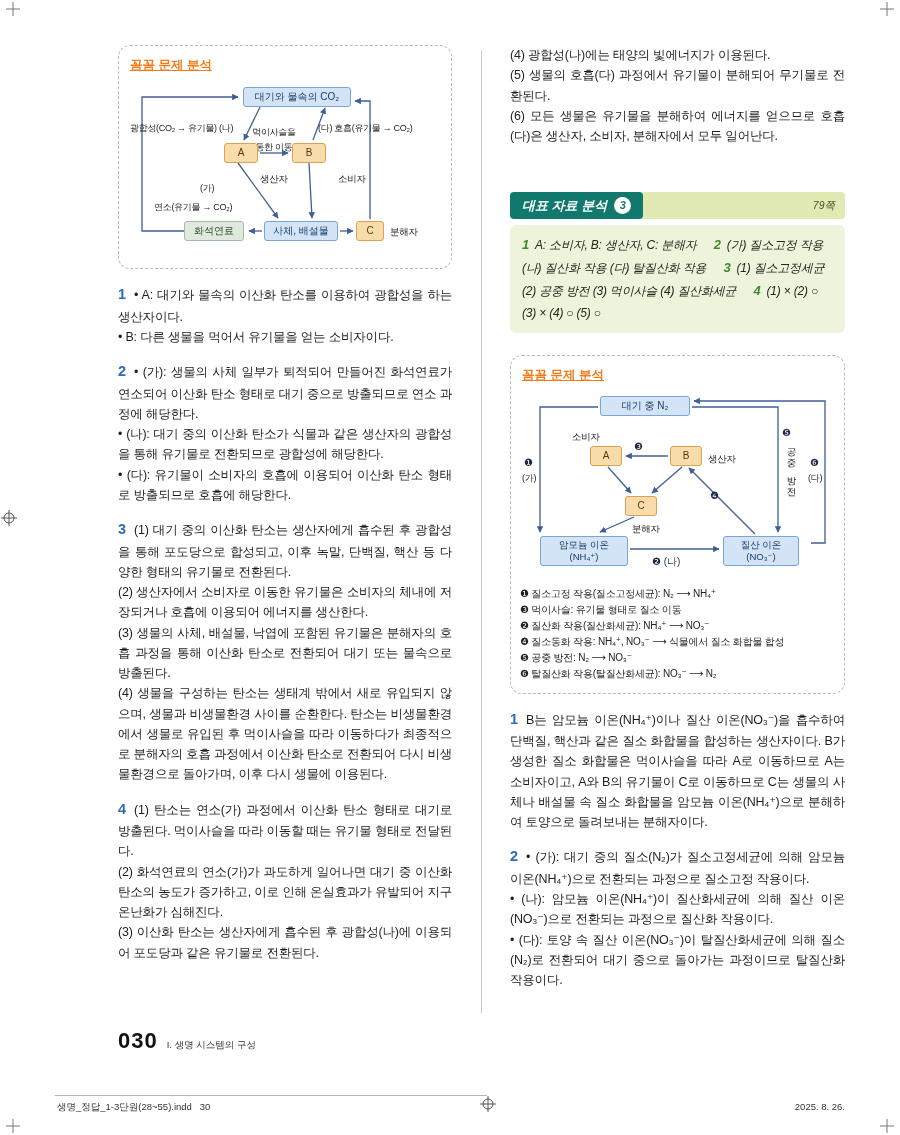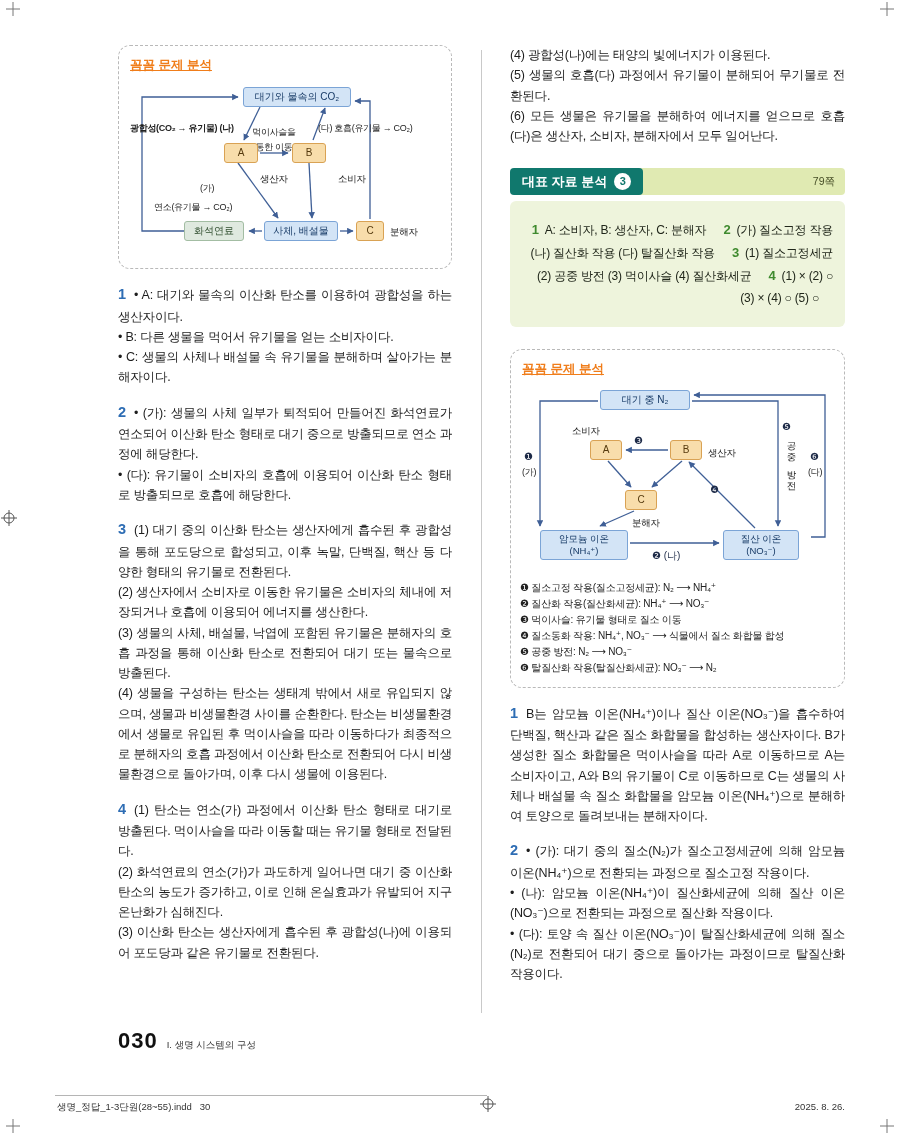--- a/index.html
+++ b/index.html
@@ -28,30 +28,30 @@
         font-size:10px;letter-spacing:0;border-radius:3px;border:1px solid;white-space:nowrap;padding:8px 3px;}
   .bblue{background:#d3e4f6;border-color:#7ba4d6;color:#173a66;}
   .borange{background:#f8ddab;border-color:#d9a254;color:#553a0e;}
   .bgreen{background:#dfe9df;border-color:#a3bda3;color:#2f4d2e;}
   .wrap2{white-space:normal;text-align:center;line-height:1.25;font-size:9.5px;}
   .dlabel{position:absolute;font-size:9px;letter-spacing:-0.3px;color:#222;white-space:nowrap;text-align:left;}
   .dmark{position:absolute;font-size:10px;color:#1d2a47;letter-spacing:0;white-space:nowrap;}
   .vtext{writing-mode:vertical-rl;letter-spacing:2px;}
 
   
-  .rep{margin:22px 0 22px;}
+  .rep{margin:46px 0 22px;font-style:italic;}
   .rep-header{display:flex;height:27px;align-items:stretch;}
   .rep-title-box{background:#10786d;color:#fff;border-radius:4px;padding:0 12px;display:flex;align-items:center;
                  gap:7px;font-weight:bold;font-size:13px;letter-spacing:0;position:relative;z-index:1;}
   .rep-badge{background:#fff;color:#10786d;width:17px;height:17px;border-radius:50%;display:flex;
              align-items:center;justify-content:center;font-size:11px;font-weight:bold;}
   .rep-bar{flex:1;background:#e0eab2;border-radius:0 4px 4px 0;margin-left:-6px;display:flex;align-items:center;
            justify-content:flex-end;padding-right:10px;font-size:10.5px;color:#474f27;letter-spacing:0;}
-  .rep-body{background:#eef4dc;border-radius:6px;padding:18px 12px;margin-top:6px;font-size:12px;line-height:1.75;
-            text-align:right;letter-spacing:-0.2px;color:#20261a;}
+  .rep-body{background:#eef4dc;border-radius:6px;padding:9px 12px;margin-top:6px;font-size:12px;line-height:1.75;
+            text-align:left;letter-spacing:-0.2px;color:#20261a;}
   .rep-item{margin-right:14px;}
   .rnum{color:#3f8a2e;font-weight:bold;font-size:13px;padding-right:6px;}
 
   .legend{margin-top:10px;font-size:10px;line-height:1.6;letter-spacing:-0.2px;text-align:left;color:#222;}
   .legend div{white-space:nowrap;}
 
   
   .pagefoot{position:absolute;left:118px;top:1028px;display:flex;align-items:baseline;gap:9px;}
   .pnum{font-size:22px;font-weight:bold;letter-spacing:1px;color:#111;}
   .chapter{font-size:9.5px;color:#333;}
@@ -106,44 +106,44 @@
             <path d="M185,59 L197,27" marker-end="url(#ah1)"></path>
             <path d="M132,72 L160,72" marker-end="url(#ah1)"></path>
             <path d="M110,82 L150,137" marker-end="url(#ah1)"></path>
             <path d="M181,82 L184,137" marker-end="url(#ah1)"></path>
             <path d="M134,150 L121,150" marker-end="url(#ah1)"></path>
             <path d="M212,150 L225,150" marker-end="url(#ah1)"></path>
             <path d="M242,138 L242,20 L227,20" marker-end="url(#ah1)"></path>
           </g>
         </svg>
         <div class="dbox bblue" style="left:115px;top:6px;width:108px;">대기와 물속의 CO₂</div>
-        <div class="dlabel" style="left:2px;top:40px;font-weight:bold;"><span>광합성(CO₂ → 유기물)</span> <span>(나)</span></div>
+        <div class="dlabel" style="left:2px;top:40px;"><span>광합성(CO₂ → 유기물)</span> <span>(나)</span></div>
         <div class="dlabel" style="left:190px;top:40px;">(다) 호흡(유기물 → CO₂)</div>
         <div class="dlabel" style="left:122px;top:44px;width:48px;white-space:normal;text-align:center;">먹이사슬을 통한 이동</div>
         <div class="dbox borange" style="left:96px;top:62px;width:34px;">A</div>
         <div class="dbox borange" style="left:164px;top:62px;width:34px;">B</div>
         <div class="dlabel" style="left:72px;top:100px;">(가)</div>
         <div class="dlabel" style="left:26px;top:119px;">연소(유기물 → CO₂)</div>
         <div class="dlabel" style="left:132px;top:90px;font-size:9.5px;">생산자</div>
         <div class="dlabel" style="left:210px;top:90px;font-size:9.5px;">소비자</div>
         <div class="dbox bgreen" style="left:56px;top:140px;width:60px;">화석연료</div>
         <div class="dbox bblue" style="left:136px;top:140px;width:74px;">사체, 배설물</div>
         <div class="dbox borange" style="left:228px;top:140px;width:28px;">C</div>
         <div class="dlabel" style="left:262px;top:143px;font-size:9.5px;">분해자</div>
       </div>
     </div>
 
     <div class="answer">
       <p class="ap"><span class="anum">1</span><span>• A: 대기와 물속의 이산화 탄소를 이용하여 광합성을 하는 생산자이다.</span></p>
       <p class="ap">• B: 다른 생물을 먹어서 유기물을 얻는 소비자이다.</p>
-      <p class="ap">• C: 생물의 사체나 배설물 속 유기물을 분해하며 살아가는 분해자이다.</p>
     </div>
 
     <div class="answer">
       <p class="ap"><span class="anum">2</span><span>• (가): 생물의 사체 일부가 퇴적되어 만들어진 화석연료가 연소되어 이산화 탄소 형태로 대기 중으로 방출되므로 연소 과정에 해당한다.</span></p>
+      <p class="ap">• (나): 대기 중의 이산화 탄소가 식물과 같은 생산자의 광합성을 통해 유기물로 전환되므로 광합성에 해당한다.</p>
       <p class="ap">• (다): 유기물이 소비자의 호흡에 이용되어 이산화 탄소 형태로 방출되므로 호흡에 해당한다.</p>
     </div>
 
     <div class="answer">
       <p class="ap"><span class="anum">3</span><span>(1) 대기 중의 이산화 탄소는 생산자에게 흡수된 후 광합성을 통해 포도당으로 합성되고, 이후 녹말, 단백질, 핵산 등 다양한 형태의 유기물로 전환된다.</span></p>
       <p class="ap">(2) 생산자에서 소비자로 이동한 유기물은 소비자의 체내에 저장되거나 호흡에 이용되어 에너지를 생산한다.</p>
       <p class="ap">(3) 생물의 사체, 배설물, 낙엽에 포함된 유기물은 분해자의 호흡 과정을 통해 이산화 탄소로 전환되어 대기 또는 물속으로 방출된다.</p>
       <p class="ap">(4) 생물을 구성하는 탄소는 생태계 밖에서 새로 유입되지 않으며, 생물과 비생물환경 사이를 순환한다. 탄소는 비생물환경에서 생물로 유입된 후 먹이사슬을 따라 이동하다가 최종적으로 분해자의 호흡 과정에서 이산화 탄소로 전환되어 다시 비생물환경으로 돌아가며, 이후 다시 생물에 이용된다.</p>
     </div>
 
@@ -215,22 +215,22 @@
         <div class="dmark" style="left:262px;top:34px;">❺</div>
         <div class="dlabel vtext" style="left:264px;top:50px;font-size:9.5px;">공중 방전</div>
         <div class="dmark" style="left:290px;top:64px;">❻</div>
         <div class="dlabel" style="left:288px;top:80px;">(다)</div>
         <div class="dbox bblue wrap2" style="left:20px;top:145px;width:88px;height:30px;">암모늄 이온 (NH₄⁺)</div>
         <div class="dbox bblue wrap2" style="left:203px;top:145px;width:76px;height:30px;">질산 이온 (NO₃⁻)</div>
         <div class="dmark" style="left:132px;top:163px;"><span>❷</span> <span>(나)</span></div>
       </div>
       <div class="legend">
         <div>❶ 질소고정 작용(질소고정세균): N₂ ⟶ NH₄⁺</div>
+        <div>❸ 먹이사슬: 유기물 형태로 질소 이동</div>
         <div>❷ 질산화 작용(질산화세균): NH₄⁺ ⟶ NO₃⁻</div>
-        <div>❸ 먹이사슬: 유기물 형태로 질소 이동</div>
         <div>❹ 질소동화 작용: NH₄⁺, NO₃⁻ ⟶ 식물에서 질소 화합물 합성</div>
         <div>❺ 공중 방전: N₂ ⟶ NO₃⁻</div>
         <div>❻ 탈질산화 작용(탈질산화세균): NO₃⁻ ⟶ N₂</div>
       </div>
     </div>
 
     <div class="answer">
       <p class="ap"><span class="anum">1</span><span>B는 암모늄 이온(NH₄⁺)이나 질산 이온(NO₃⁻)을 흡수하여 단백질, 핵산과 같은 질소 화합물을 합성하는 생산자이다. B가 생성한 질소 화합물은 먹이사슬을 따라 A로 이동하므로 A는 소비자이고, A와 B의 유기물이 C로 이동하므로 C는 생물의 사체나 배설물 속 질소 화합물을 암모늄 이온(NH₄⁺)으로 분해하여 토양으로 돌려보내는 분해자이다.</span></p>
     </div>
 

